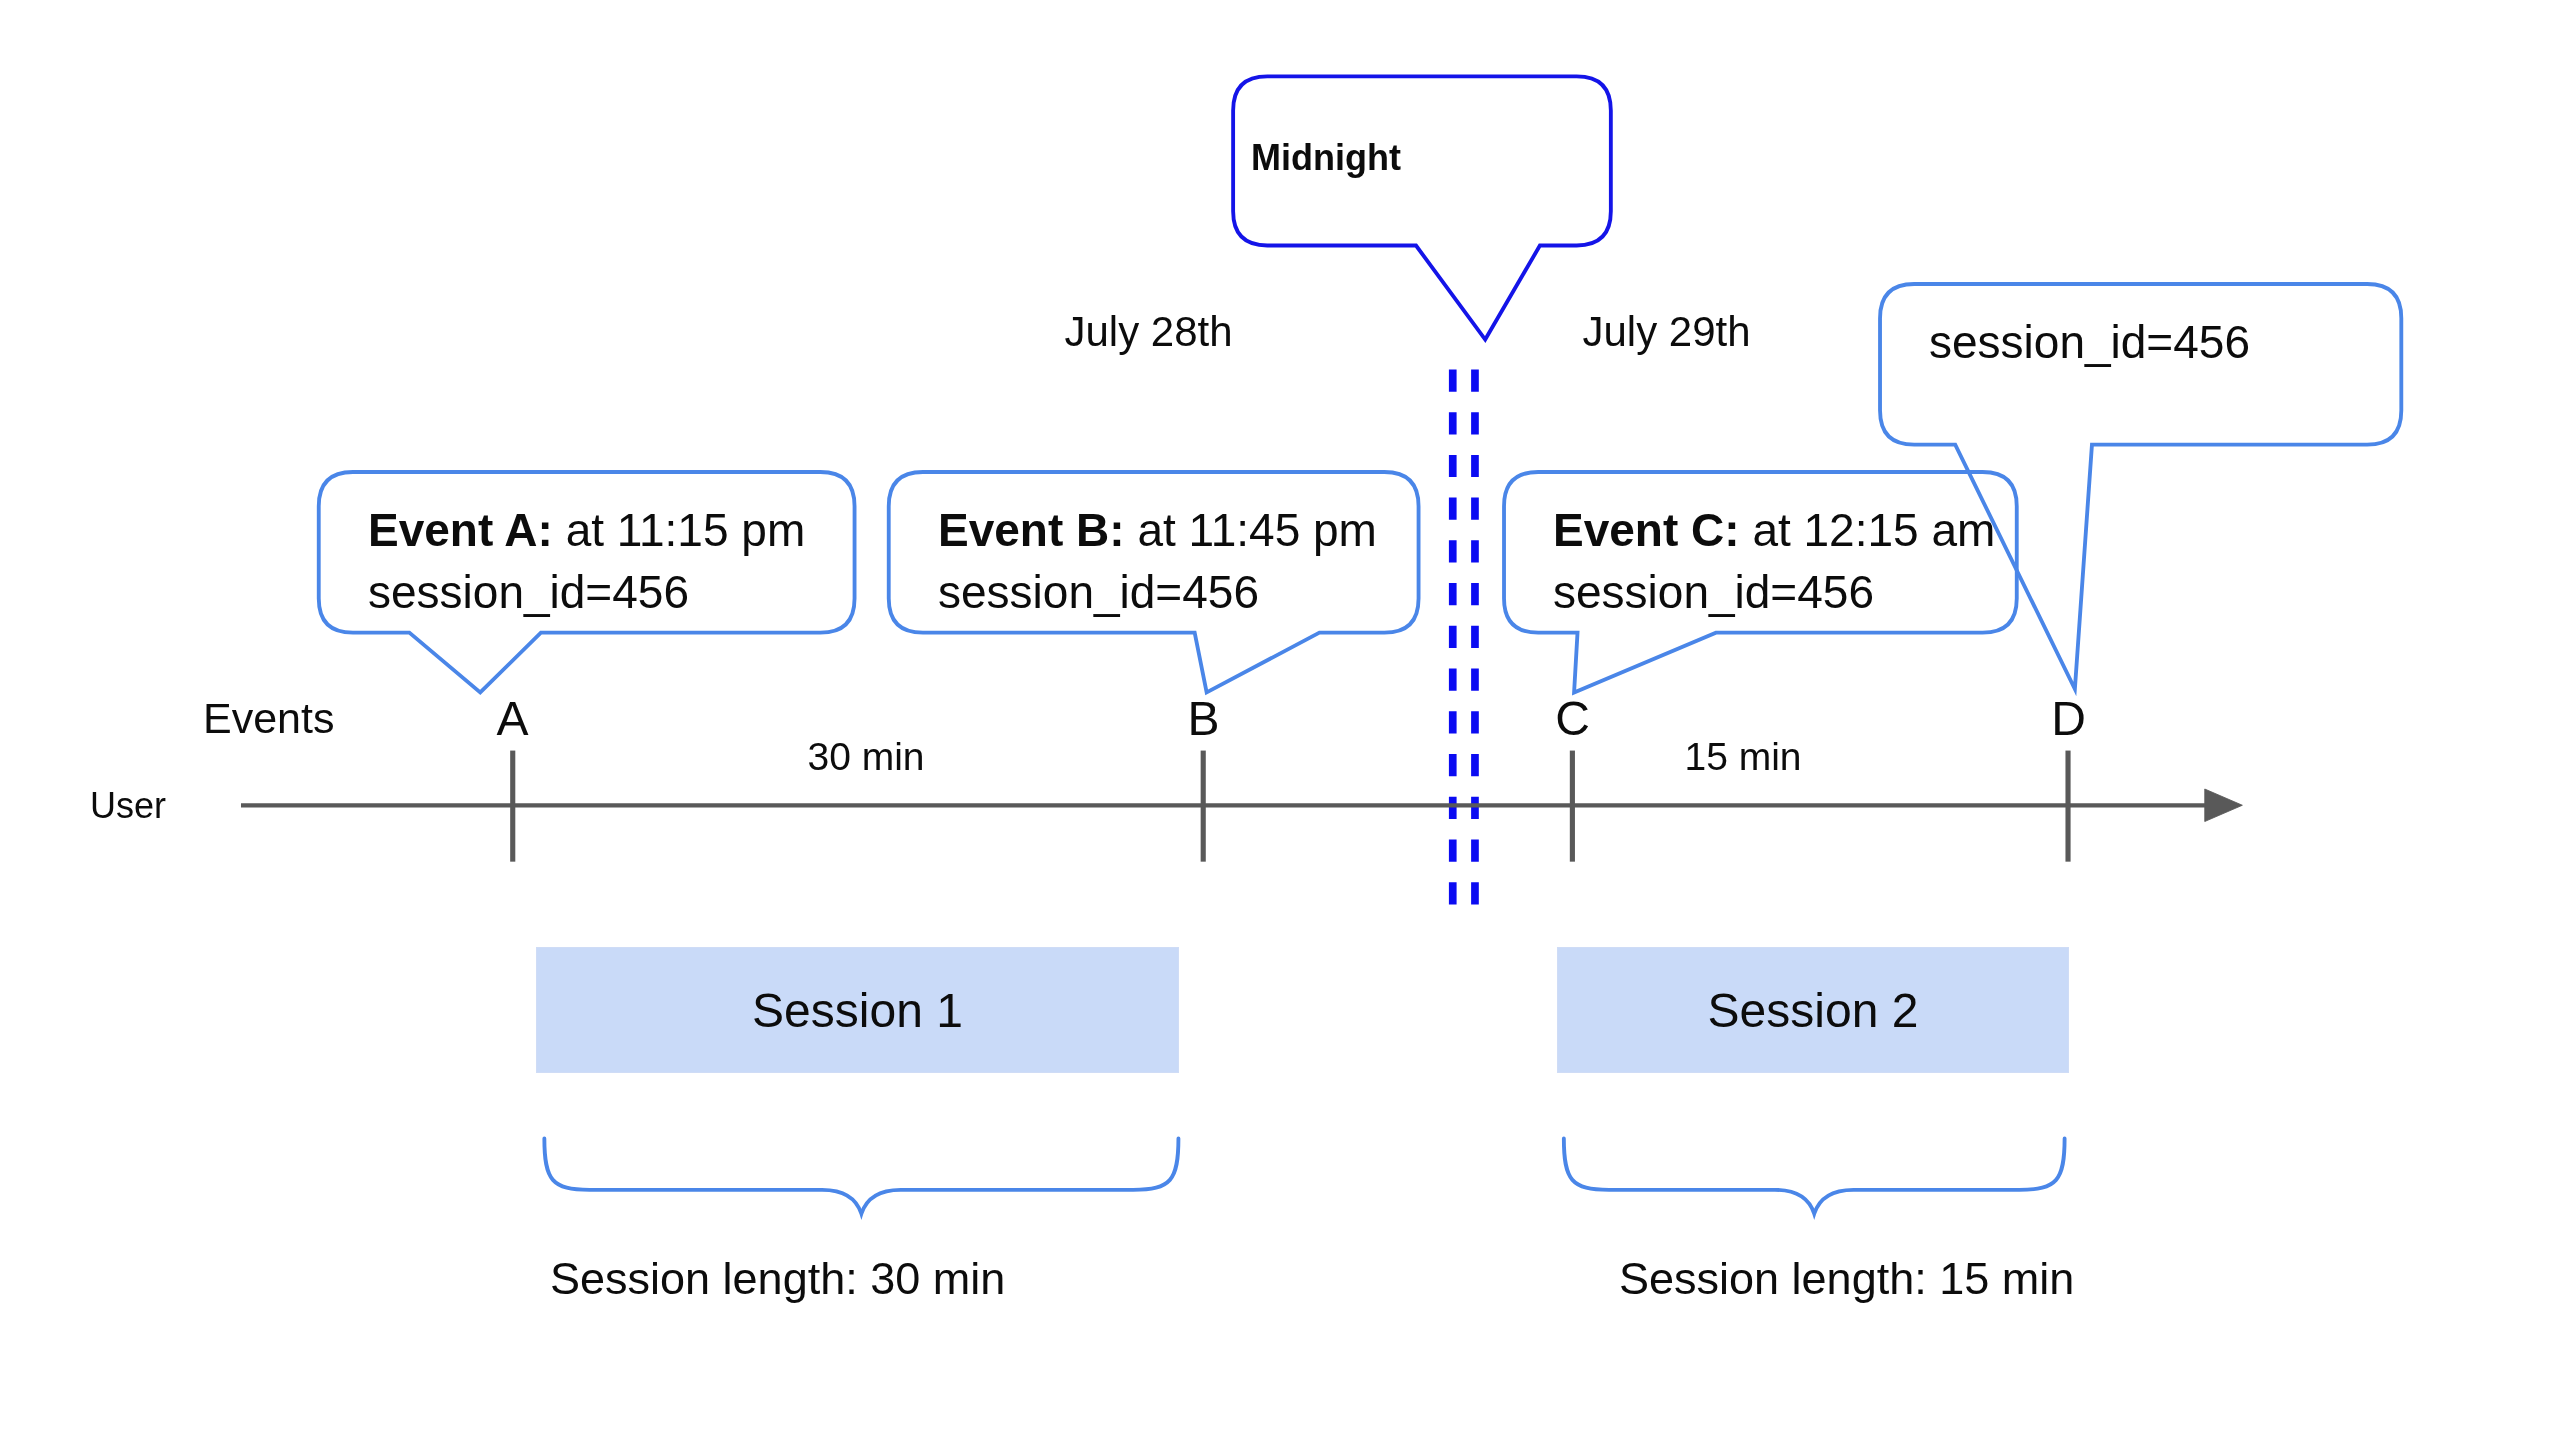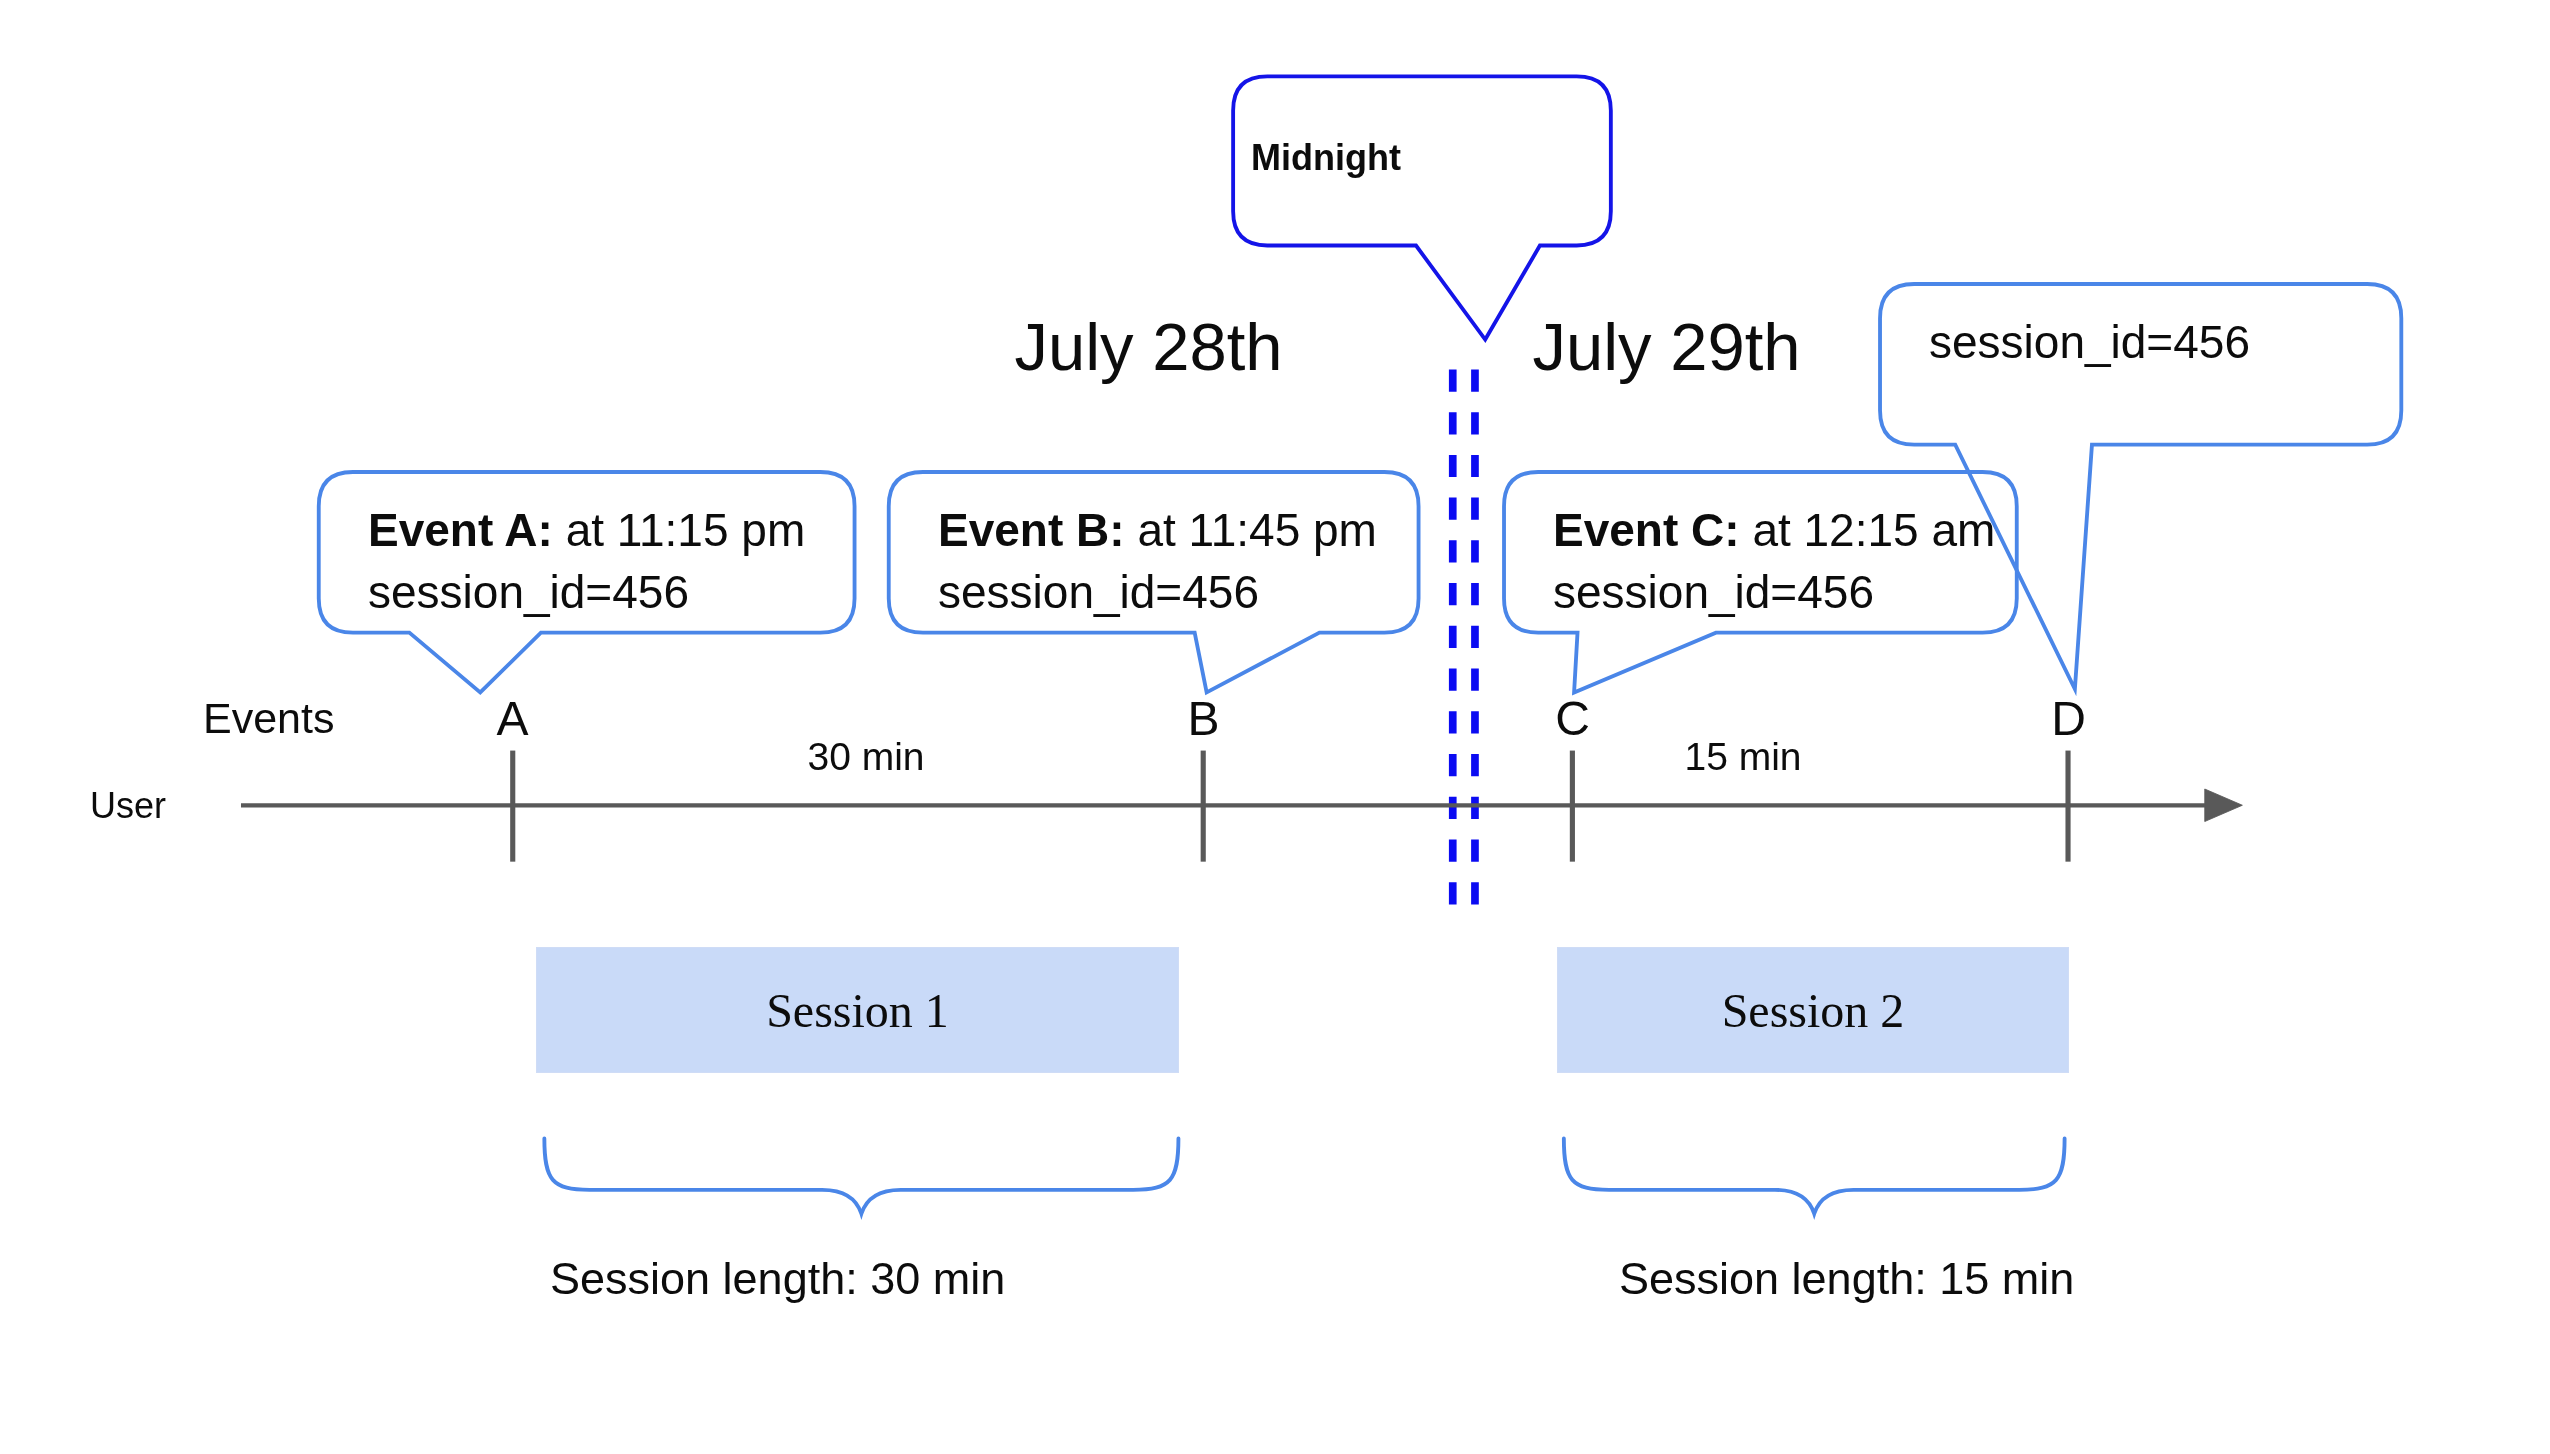--- a/index.html
+++ b/index.html
@@ -14,41 +14,40 @@
   html,body{width:2550px;height:1455px;background:#ffffff;overflow:hidden;
     font-family:"Liberation Sans", sans-serif;color:#0c0c0c;}
   #stage{position:relative;width:2550px;height:1455px;background:#ffffff;}
 
   .session-box{
     position:absolute;top:947px;height:126px;
     background:var(--session-fill);
     border:1.7px solid #cfdcf6;
     display:flex;align-items:center;justify-content:center;
     font-size:48px;
-    font-family:Liberation Serif, serif;
   }
   #session-box-1{left:536px;width:643px;}
   #session-box-2{left:1557px;width:512px;}
 
   svg.layer{position:absolute;left:0;top:0;}
 
   .bubble-fill{fill:#ffffff;stroke:none;}
   .bubble-stroke{fill:none;stroke-width:4.5px;}
   .bubble-stroke.event{stroke:var(--event-bubble-border);}
   .bubble-stroke.midnight{stroke:var(--midnight-bubble-border);}
   .tl{stroke:var(--timeline);}
   .dash{stroke:var(--midnight-line);stroke-width:9px;stroke-dasharray:26 24;}
   .brace{fill:none;stroke:var(--brace);stroke-width:4.5px;stroke-linecap:round;}
 
   .txt{position:absolute;white-space:nowrap;}
   .events-label{left:203px;top:694px;font-size:43px;}
   .user-label{left:90px;top:785px;font-size:36px;}
   .tick-letter{top:691px;width:137px;text-align:center;font-size:48px;}
   #letter-a{left:444px;} #letter-b{left:1135px;} #letter-c{left:1504px;} #letter-d{left:2000px;}
-  .date-label{top:308px;width:427px;text-align:center;font-size:67px;}
+  .date-label{top:308px;width:427px;text-align:center;font-size:42px;}
   #date-left{left:935px;} #date-right{left:1453px;}
   .interval-label{top:735px;width:256px;text-align:center;font-size:39px;}
   #interval-1{left:738px;} #interval-2{left:1615px;}
   .midnight-label{left:1251px;top:137px;font-size:36px;font-weight:bold;}
   .bubble-text{font-size:46px;line-height:62px;}
   .bubble-text b{font-weight:bold;}
   #bubble-text-a{left:368px;top:499px;}
   #bubble-text-b{left:938px;top:499px;}
   #bubble-text-c{left:1553px;top:499px;}
   #bubble-text-d{left:1929px;top:311px;}

